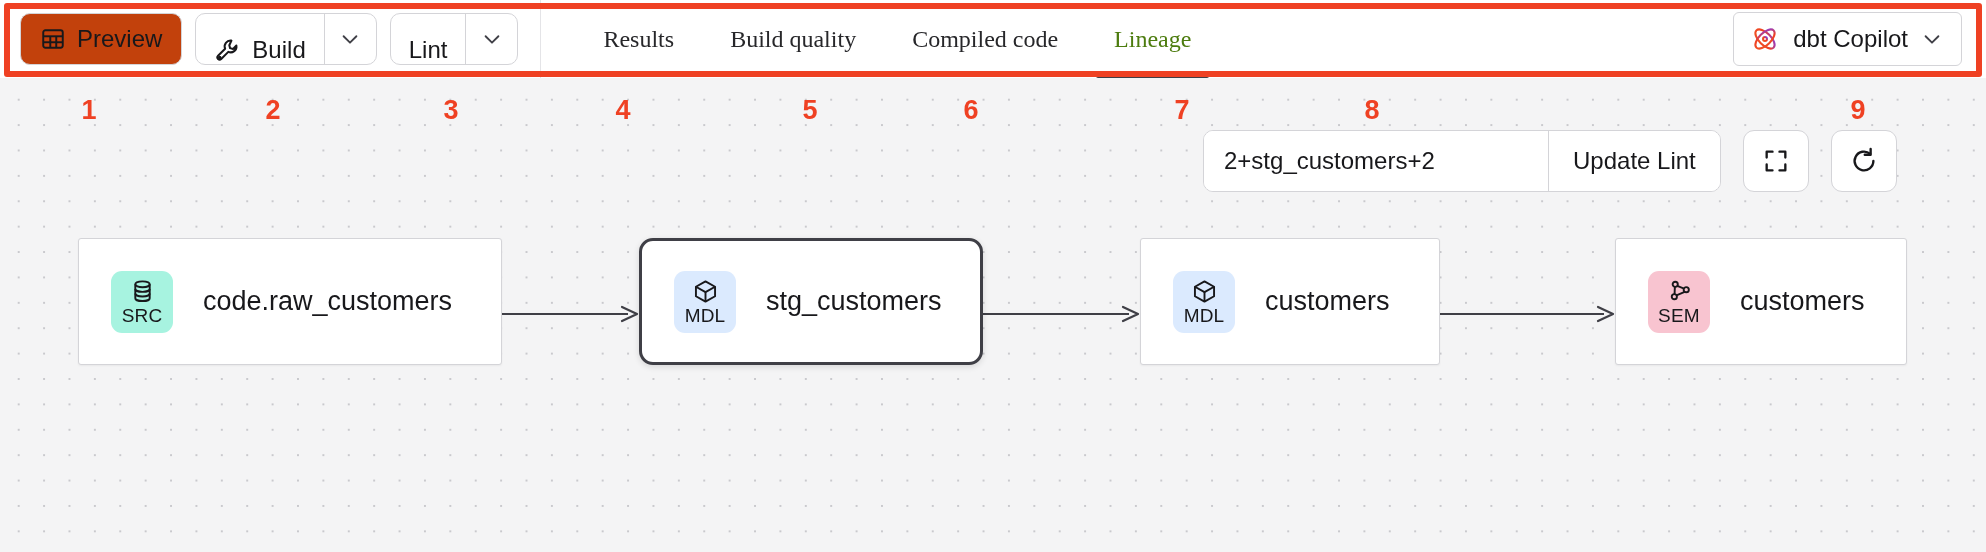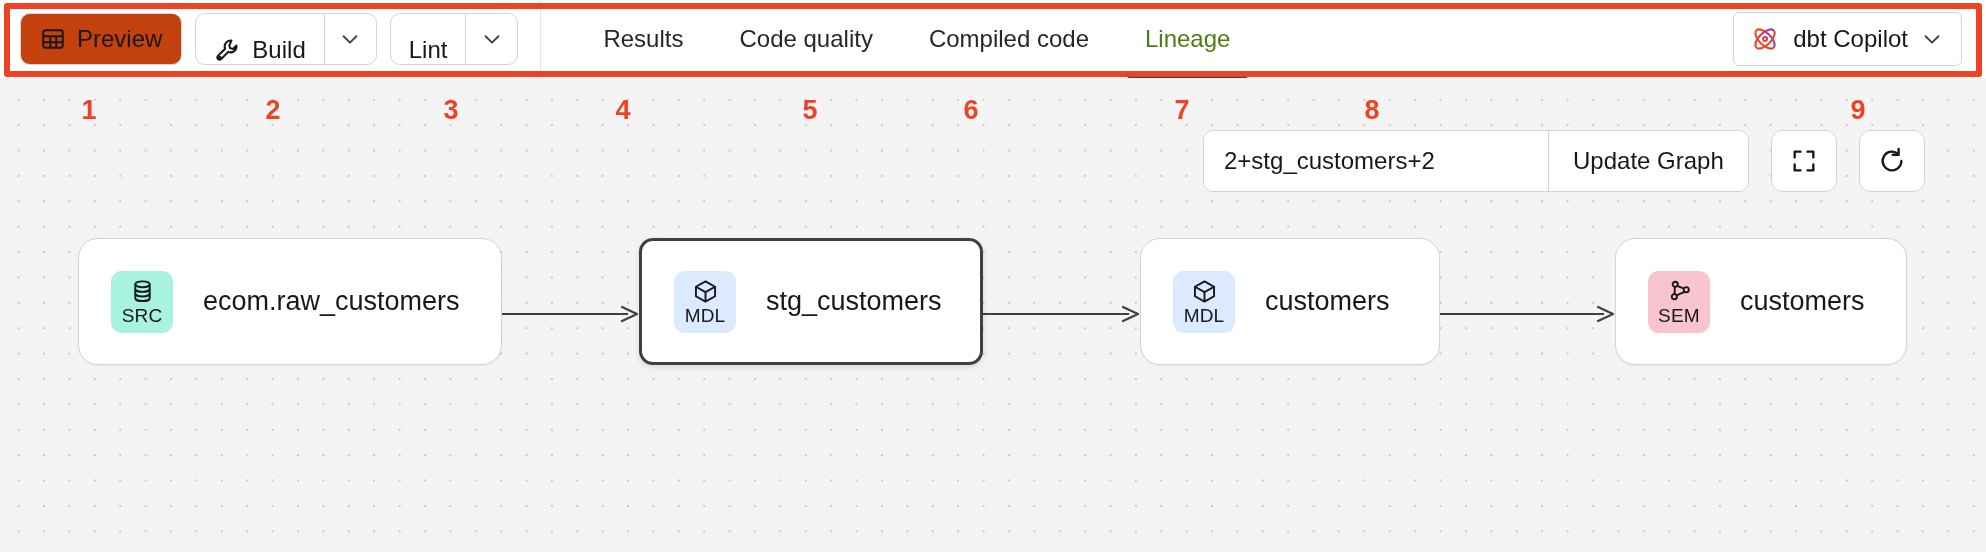--- a/index.html
+++ b/index.html
@@ -62,20 +62,21 @@
   .ico { display: inline-flex; align-items: center; justify-content: center; }
 
   .tb-divider {
     width: 1px; height: 78px; background: #e4e4e7;
     margin-left: 22px; margin-right: 0;
   }
 
   .tabs {
     display: flex; align-items: stretch; height: 78px;
     padding-left: 34px;
+    font-family: Liberation Serif, serif;
   }
   .tab {
     display: flex; align-items: center;
     padding: 0 28px;
     font-size: 24px; color: #27272a; white-space: nowrap;
     position: relative;
   }
   .tab.active { color: #4d7c0f; }
   .tab.active::after {
     content: ""; position: absolute;
@@ -138,21 +139,21 @@
     border: 1px solid #d4d4d8; border-radius: 11px; background: #fff;
     display: flex; align-items: center; justify-content: center;
   }
 
   
   .node {
     position: absolute;
     height: 127px;
     background: #ffffff;
     border: 1px solid #d4d4d8;
-    border-radius: 20px;
+    border-radius: 3px;
     display: flex; align-items: center;
     padding-left: 32px;
     box-shadow: 0 1px 2px rgba(0,0,0,0.05);
   }
   .node.selected {
     border: 3px solid #3f3f46;
     border-radius: 14px;
     box-shadow: 0 2px 6px rgba(0,0,0,0.12);
   }
   .badge {
@@ -231,21 +232,21 @@
 
     </div>
 
     <div class="tb-divider"></div>
 
     <div class="tabs">
       <div class="tab">
         <span>Results</span>
       </div>
       <div class="tab">
-        <span>Code quality</span>
+        <span>Build quality</span>
       </div>
       <div class="tab">
         <span>Compiled code</span>
       </div>
       <div class="tab active">
         <span>Lineage</span>
       </div>
     </div>
 
     <div class="tb-right">
@@ -283,21 +284,21 @@
   <div class="annot-num" style="left:623px">4</div>
   <div class="annot-num" style="left:810px">5</div>
   <div class="annot-num" style="left:971px">6</div>
   <div class="annot-num" style="left:1182px">7</div>
   <div class="annot-num" style="left:1372px">8</div>
   <div class="annot-num" style="left:1858px">9</div>
 
   <div class="graph-controls">
     <div class="selector-group">
       <div class="selector-input" title="Enter selector">2+stg_customers+2</div>
-      <div class="selector-btn">Update Graph</div>
+      <div class="selector-btn">Update Lint</div>
     </div>
 
     <div class="icon-btn">
       <span class="ico">
         <svg width="28" height="28" viewBox="0 0 24 24" fill="none" stroke="#18181b" stroke-width="2" stroke-linecap="round" stroke-linejoin="round">
           <polyline points="4,9 4,4 9,4"></polyline>
           <polyline points="15,4 20,4 20,9"></polyline>
           <polyline points="20,15 20,20 15,20"></polyline>
           <polyline points="9,20 4,20 4,15"></polyline>
         </svg>
@@ -334,21 +335,21 @@
       <span class="ico">
         <svg width="27" height="27" viewBox="0 0 24 24" fill="none" stroke="#18181b" stroke-width="1.7">
           <ellipse cx="12" cy="5.6" rx="6.4" ry="2.6"></ellipse>
           <path d="M5.6 5.6v4.1c0 1.44 2.87 2.6 6.4 2.6s6.4-1.16 6.4-2.6V5.6"></path>
           <path d="M5.6 9.7v4.1c0 1.44 2.87 2.6 6.4 2.6s6.4-1.16 6.4-2.6V9.7"></path>
           <path d="M5.6 13.8v4.1c0 1.44 2.87 2.6 6.4 2.6s6.4-1.16 6.4-2.6v-4.1"></path>
         </svg>
       </span>
       <span class="badge-label">SRC</span>
     </div>
-    <div class="node-label">ecom.raw_customers</div>
+    <div class="node-label">code.raw_customers</div>
   </div>
 
   <div class="node selected" style="left:639px; top:238px; width:344px;">
     <div class="badge" style="background:#dbeafe;">
       <span class="ico">
         <svg width="27" height="27" viewBox="0 0 24 24" fill="none" stroke="#18181b" stroke-width="1.7" stroke-linejoin="round">
           <polygon points="12,3 20.5,7.8 20.5,16.2 12,21 3.5,16.2 3.5,7.8"></polygon>
           <polyline points="3.5,7.8 12,12.6 20.5,7.8"></polyline>
           <line x1="12" y1="12.6" x2="12" y2="21"></line>
         </svg>

